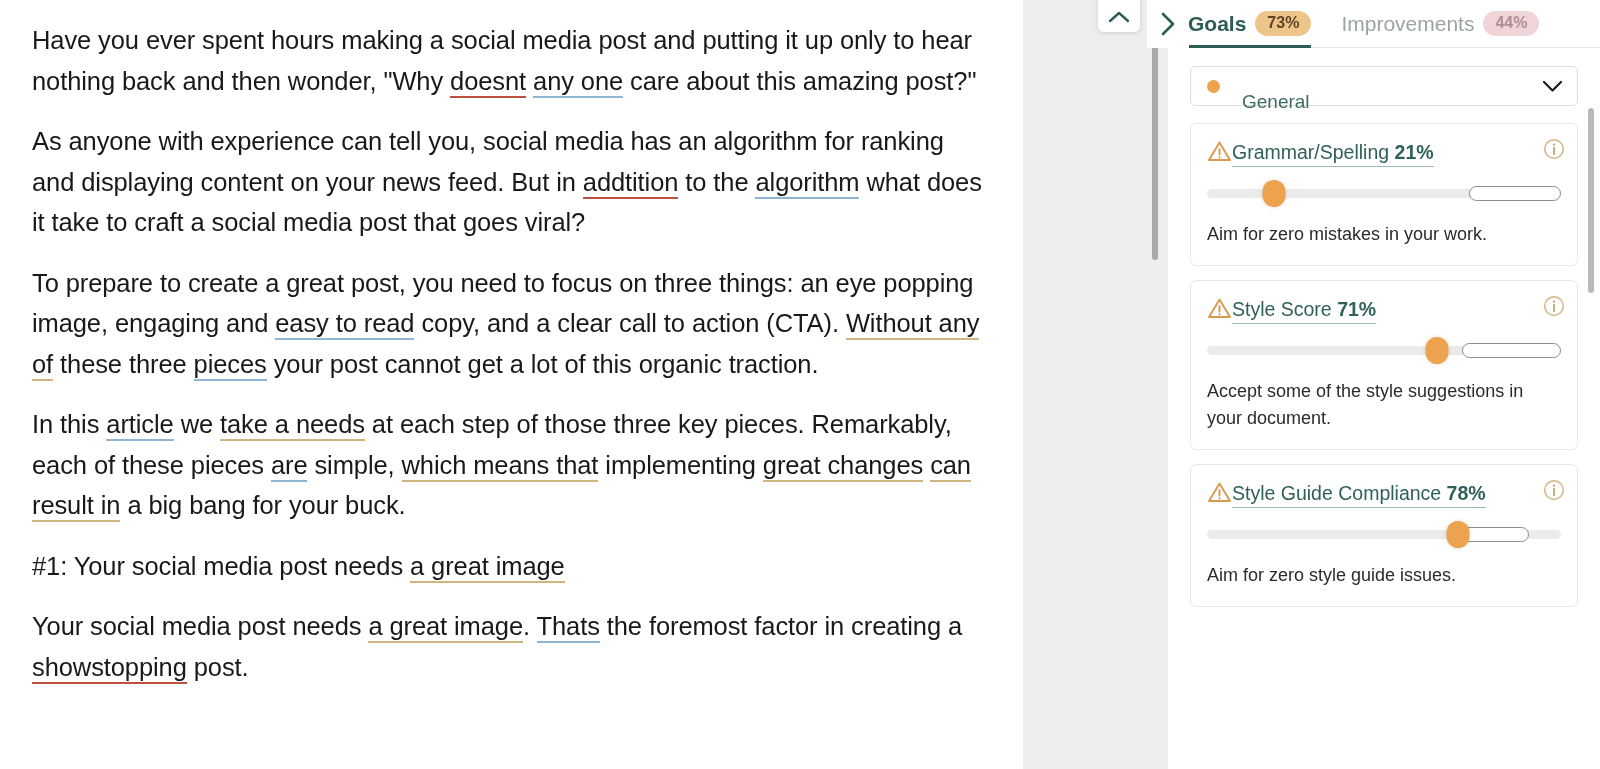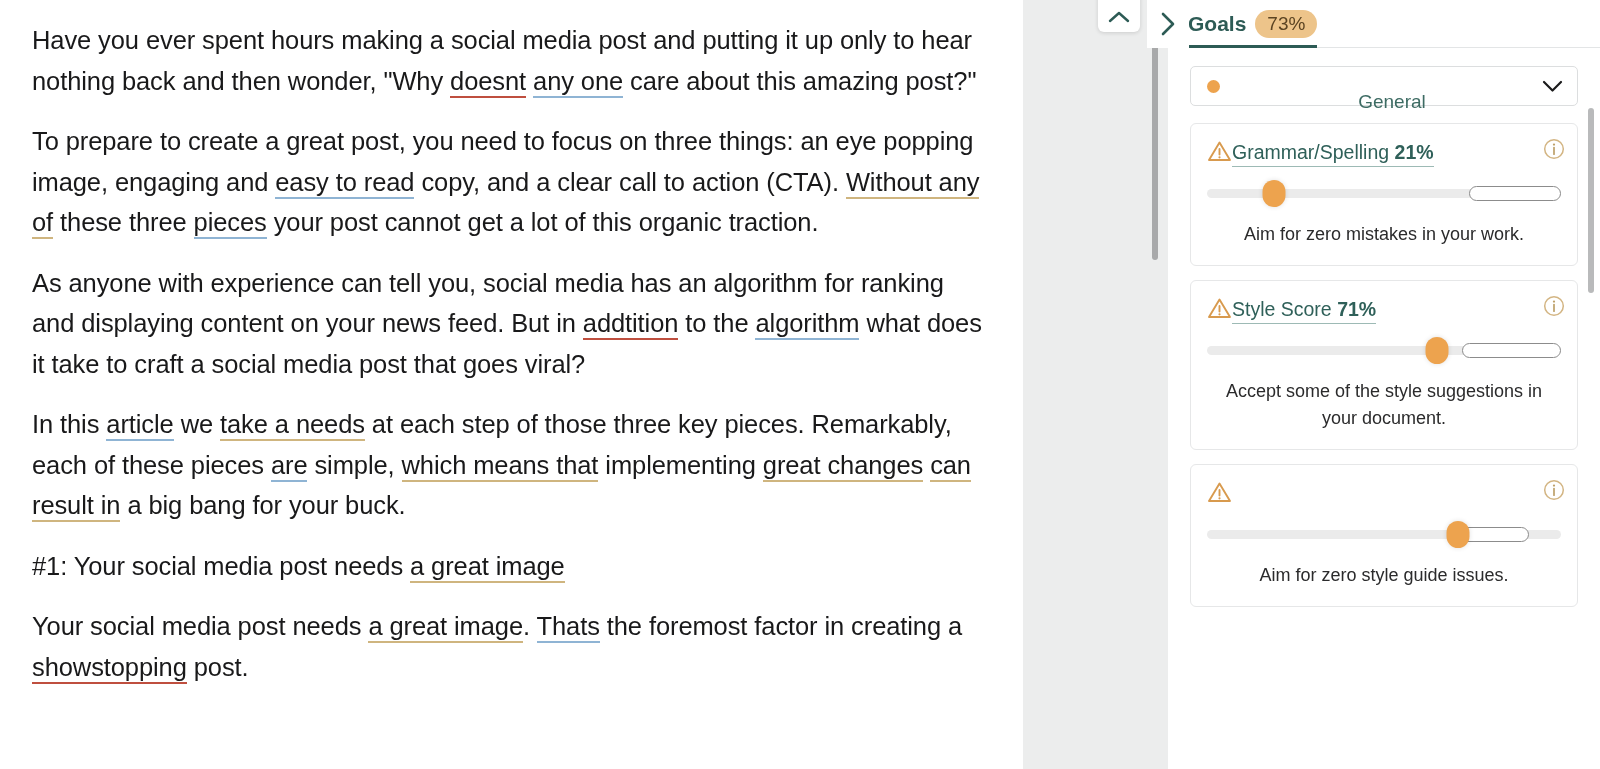--- a/index.html
+++ b/index.html
@@ -61,21 +61,21 @@
     z-index: 3;
   }
   .chev { display: block; }
 
   
   .panel {
     width: 432px; height: 616px;
     background: #ffffff;
     position: relative;
     flex: none;
-    display: flex; flex-direction: column; text-align: center;
+    display: flex; flex-direction: column;
   }
   .tabs {
     height: 48px; flex: none;
     display: flex; align-items: center;
     padding-left: 20px;
     border-bottom: 1px solid #e3e5e6;
     background: #fff;
   }
   .tab {
     display: flex; align-items: center; gap: 9px;
@@ -85,21 +85,21 @@
     position: relative;
   }
   .tab-label { font-size: 21px; }
   .tab-active .tab-label { color: #2d5b55; font-weight: bold; }
   .tab-inactive .tab-label { color: #9aa3a6; }
   .tab-active::after {
     content: ""; position: absolute; left: 0; right: 0; bottom: 0;
     height: 3px; background: #2d5b55;
   }
   .badge {
-    font-size: 19px; font-weight: normal;
+    font-size: 16px; font-weight: bold;
     border-radius: 14px;
     padding: 4px 12px 5px;
     line-height: 1;
   }
   .badge-goals { background: #edc48a; color: #5c4422; }
   .badge-impr  { background: #f0d5d8; color: #b08e92; }
 
   .panel-body {
     flex: 1;
     padding: 18px 22px 0 22px;
@@ -184,22 +184,22 @@
   }
   .card-partial { border-bottom: none; padding-bottom: 0; height: 14px; overflow: hidden; }
 </style>
 </head>
 <body>
 
 <div class="app">
 
   <div class="editor" id="editor">
       <p class="para">Have you ever spent hours making a social media post and putting it up only to hear nothing back and then wonder, "Why <span class="u-spell">doesnt</span> <span class="u-style">any one</span> care about this amazing post?"</p>
+      <p class="para">As anyone with experience can tell you, social media has an algorithm for ranking and displaying content on your news feed. But in <span class="u-spell">addtition</span> to the <span class="u-style">algorithm</span> what does it take to craft a social media post that goes viral?</p>
       <p class="para">To prepare to create a great post, you need to focus on three things: an eye popping image, engaging and <span class="u-style">easy to read</span>  copy, and a clear call to action (CTA). <span class="u-guide">Without any of</span> these three <span class="u-style">pieces</span> your post cannot get a lot of this organic traction.</p>
-      <p class="para">As anyone with experience can tell you, social media has an algorithm for ranking and displaying content on your news feed. But in <span class="u-spell">addtition</span> to the <span class="u-style">algorithm</span> what does it take to craft a social media post that goes viral?</p>
       <p class="para">In this <span class="u-style">article</span> we <span class="u-guide">take a needs</span> at each step of those three key pieces. Remarkably, each of these pieces <span class="u-style">are</span> simple, <span class="u-guide">which means that</span> implementing <span class="u-guide">great changes</span> <span class="u-guide">can result in</span> a big bang for your buck.</p>
       <p class="para">#1: Your social media post needs <span class="u-guide">a great image</span></p>
       <p class="para">Your social media post needs <span class="u-guide">a great image</span>. <span class="u-style">Thats</span> the foremost factor in creating a <span class="u-spell">showstopping</span> post.</p>
     </div>
 
   <div class="gutter">
     <div class="gutter-scroll"></div>
     <div class="collapse-up">
       <svg class="chev" width="22" height="13" viewBox="0 0 22 13">
         <path d="M2 11 L11 3 L20 11" fill="none" stroke="#2d5b55" stroke-width="2.4" stroke-linecap="round" stroke-linejoin="round"></path>
@@ -212,20 +212,24 @@
     </div>
   </div>
 
   <div class="panel">
 
     <div class="tabs" id="tabs">
         <div class="tab tab-active">
           <span class="tab-label">Goals</span>
           <span class="badge badge-goals">73%</span>
         </div>
+        <div class="tab tab-inactive">
+          <span class="tab-label">Improvements</span>
+          <span class="badge badge-impr">44%</span>
+        </div>
       </div>
 
     <div class="panel-body">
       <div class="panel-scroll"></div>
 
       <div class="select-pill">
         <span class="dot-orange"></span>
         <span class="select-label">General</span>
         <svg width="21" height="13" viewBox="0 0 21 13">
           <path d="M2 2 L10.5 10.5 L19 2" fill="none" stroke="#1b1b1c" stroke-width="2.2" stroke-linecap="round" stroke-linejoin="round"></path>
@@ -275,20 +279,21 @@
             </div>
             <div class="card-desc">Accept some of the style suggestions in your document.</div>
           </div>
           <div class="card">
             <div class="card-head">
               <span><svg width="25" height="23" viewBox="0 0 25 23">
                   <path d="M12.5 2.5 L23 20 L2 20 Z" fill="none" stroke="#d89a4e" stroke-width="1.9" stroke-linejoin="round"></path>
                   <line x1="12.5" y1="9" x2="12.5" y2="14.5" stroke="#d89a4e" stroke-width="1.9" stroke-linecap="round"></line>
                   <circle cx="12.5" cy="17.3" r="1.1" fill="#d89a4e"></circle>
                 </svg></span>
+              <span class="card-title">Style Guide Compliance <b>78%</b></span>
             </div>
             <span class="info-icon"><svg width="24" height="24" viewBox="0 0 24 24">
                 <circle cx="12" cy="12" r="9.3" fill="none" stroke="#d3b583" stroke-width="1.5"></circle>
                 <circle cx="12" cy="7.6" r="1.15" fill="#bda069"></circle>
                 <line x1="12" y1="10.6" x2="12" y2="17.2" stroke="#bda069" stroke-width="1.7" stroke-linecap="round"></line>
               </svg></span>
             <div class="slider">
               <div class="track"></div>
               <div class="target" style="left: 71%; width: 20%;"></div>
               <div class="thumb thumb-orange" style="left: 71%;"></div>

